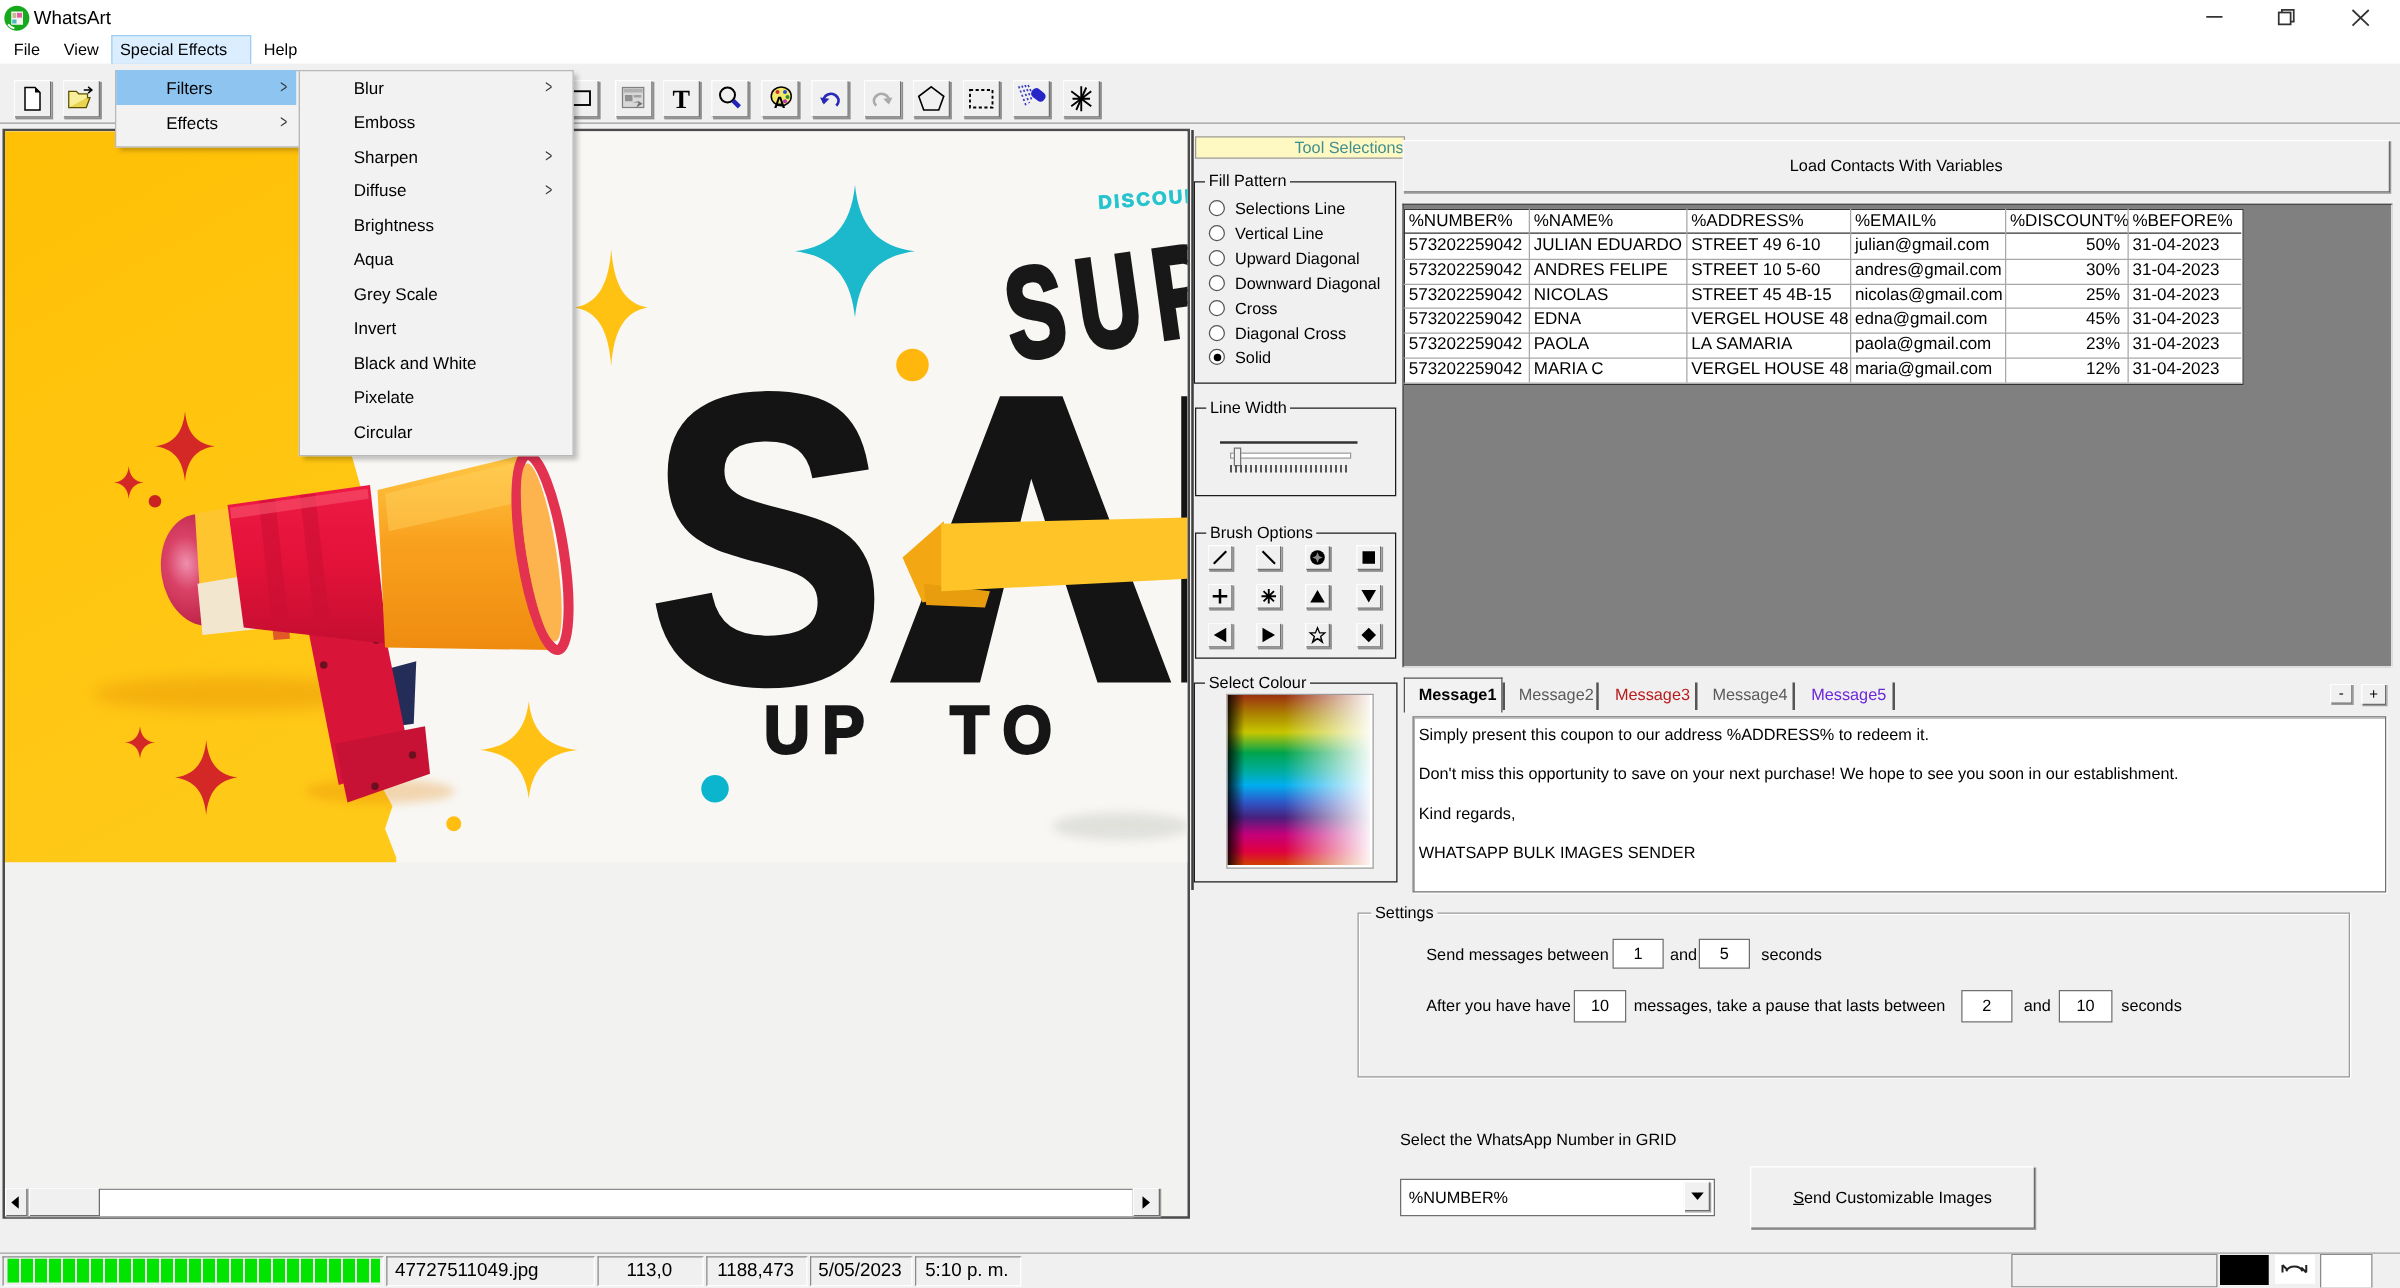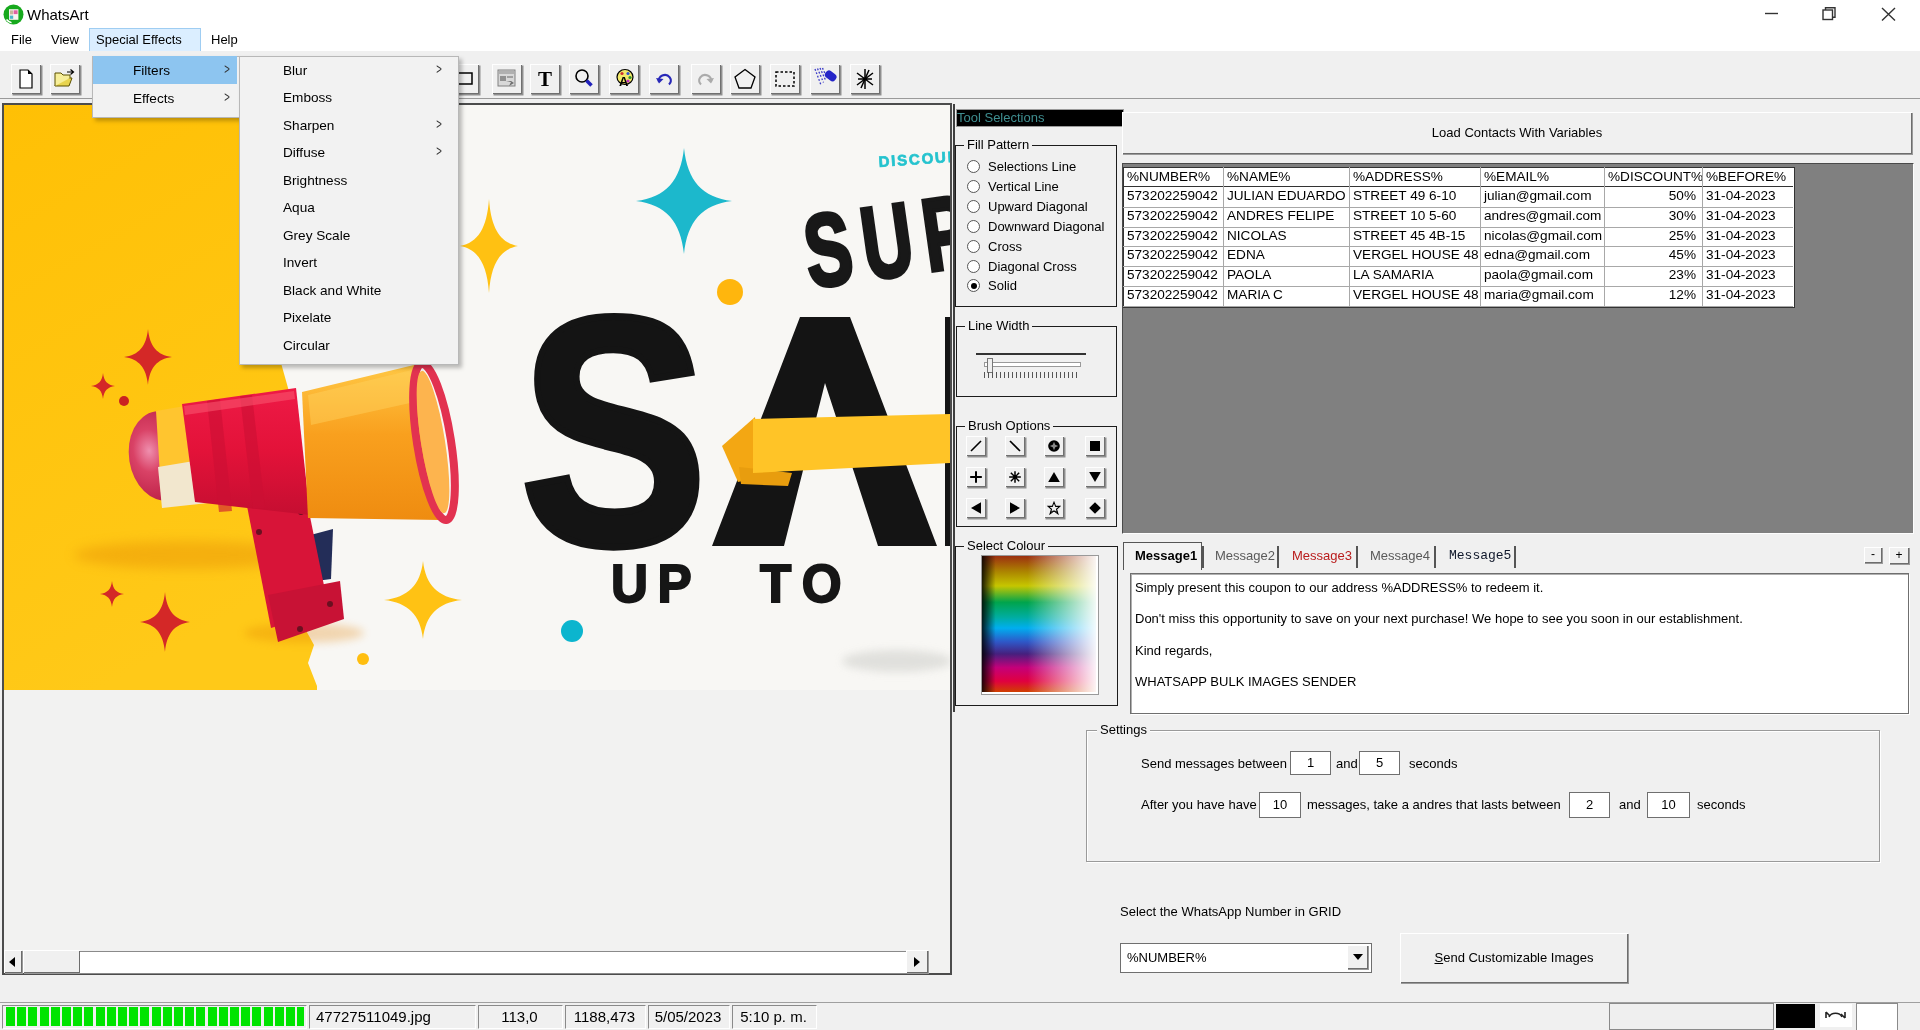--- a/index.html
+++ b/index.html
@@ -242,21 +242,21 @@
     <div class="abs" style="left:283px;top:172.5px;font-size:13.6px;">Brightness</div>
     <div class="abs" style="left:283px;top:200px;font-size:13.6px;">Aqua</div>
     <div class="abs" style="left:283px;top:227.5px;font-size:13.6px;">Grey Scale</div>
     <div class="abs" style="left:283px;top:255px;font-size:13.6px;">Invert</div>
     <div class="abs" style="left:283px;top:282.5px;font-size:13.6px;">Black and White</div>
     <div class="abs" style="left:283px;top:310px;font-size:13.6px;">Pixelate</div>
     <div class="abs" style="left:283px;top:337.5px;font-size:13.6px;">Circular</div>
   </div>
 
 <div class="abs" style="left:953px;top:104px;width:170px;height:608px;background:#f0f0f0;border-left:2px solid #3f3f3f;"></div>
-<div class="abs" style="left:956px;top:109px;width:166px;height:16px;background:#000000;border:1px solid #9a9a9a;text-align:left;color:#3f8e90;line-height:15px;">Tool Selections</div>
+<div class="abs" style="left:956px;top:109px;width:166px;height:16px;background:#fef9c3;border:1px solid #9a9a9a;text-align:right;color:#3f8e90;line-height:15px;">Tool Selections</div>
 
 <div class="abs gb" style="left:955px;top:145px;width:160px;height:160px;">
  <div class="gbt">Fill Pattern</div>
 </div>
 <div id="radios">
     <div class="abs" style="left:967px;top:160px;width:11px;height:11px;border-radius:50%;background:#fff;border:1px solid #555;"></div>
     <div class="abs" style="left:988px;top:159px;">Selections Line</div>
     <div class="abs" style="left:967px;top:179.9px;width:11px;height:11px;border-radius:50%;background:#fff;border:1px solid #555;"></div>
     <div class="abs" style="left:988px;top:178.9px;">Vertical Line</div>
     <div class="abs" style="left:967px;top:199.8px;width:11px;height:11px;border-radius:50%;background:#fff;border:1px solid #555;"></div>
@@ -440,21 +440,21 @@
     <div class="abs" style="left:1604px;top:167px;width:1px;height:139px;background:#a8a8a8;"></div>
     <div class="abs" style="left:1702px;top:167px;width:1px;height:139px;background:#a8a8a8;"></div>
   </div>
 
 <div id="tabs">
     <div class="abs" style="left:1123px;top:542px;width:77px;height:27px;background:#f2f2f2;border:1px solid #555;border-bottom:none;"></div>
     <div class="abs" style="left:1135px;top:548px;font-weight:bold;">Message1</div>
     <div class="abs" style="left:1215px;top:548px;color:#5a5a5a;">Message2</div>
     <div class="abs" style="left:1292px;top:548px;color:#b91c1c;">Message3</div>
     <div class="abs" style="left:1370px;top:548px;color:#5a5a5a;">Message4</div>
-    <div class="abs" style="left:1449px;top:548px;color:#0f172a;font-family:Liberation Mono, monospace;">Message5</div>
+    <div class="abs" style="left:1449px;top:548px;color:#6d28d9;">Message5</div>
     <div class="abs" style="left:1202px;top:546px;width:2px;height:22px;background:#555;"></div>
     <div class="abs" style="left:1277px;top:546px;width:2px;height:22px;background:#555;"></div>
     <div class="abs" style="left:1356px;top:546px;width:2px;height:22px;background:#555;"></div>
     <div class="abs" style="left:1434px;top:546px;width:2px;height:22px;background:#555;"></div>
     <div class="abs" style="left:1514px;top:546px;width:2px;height:22px;background:#555;"></div>
   </div>
 <div class="abs raised" style="left:1864px;top:547px;width:18px;height:16px;text-align:center;line-height:14px;font-size:12px;">-</div>
 <div class="abs raised" style="left:1889px;top:547px;width:20px;height:17px;text-align:center;line-height:16px;font-size:12px;">+</div>
 
 <div class="abs" style="left:1130px;top:573px;width:777px;height:139px;background:#ffffff;border:1px solid #6f6f6f;box-shadow:1px 1px 0 #fff,inset 1px 1px 0 #b0b0b0;"></div>
@@ -468,21 +468,21 @@
 <div class="abs" style="left:1086px;top:730px;width:792px;height:130px;border:1px solid #9a9a9a;box-shadow:inset 1px 1px 0 #fff, 1px 1px 0 #fff;">
  <div class="gbt" style="left:10px;">Settings</div>
 </div>
 <div class="abs" style="left:1141px;top:756px;">Send messages between</div>
 <div class="abs sunken" style="left:1290px;top:751px;width:39px;height:22px;text-align:center;line-height:22px;">1</div>
 <div class="abs" style="left:1336px;top:756px;">and</div>
 <div class="abs sunken" style="left:1359px;top:751px;width:39px;height:22px;text-align:center;line-height:22px;">5</div>
 <div class="abs" style="left:1409px;top:756px;">seconds</div>
 <div class="abs" style="left:1141px;top:797px;">After you have have</div>
 <div class="abs sunken" style="left:1259px;top:792px;width:40px;height:24px;text-align:center;line-height:24px;">10</div>
-<div class="abs" style="left:1307px;top:797px;">messages, take a andres that lasts between</div>
+<div class="abs" style="left:1307px;top:797px;">messages, take a pause that lasts between</div>
 <div class="abs sunken" style="left:1569px;top:792px;width:39px;height:24px;text-align:center;line-height:24px;">2</div>
 <div class="abs" style="left:1619px;top:797px;">and</div>
 <div class="abs sunken" style="left:1647px;top:792px;width:41px;height:24px;text-align:center;line-height:24px;">10</div>
 <div class="abs" style="left:1697px;top:797px;">seconds</div>
 
 <div class="abs" style="left:1120px;top:904px;">Select the WhatsApp Number in GRID</div>
 <div class="abs" style="left:1120px;top:943px;width:250px;height:28px;background:#fff;border:1px solid #6f6f6f;"></div>
 <div class="abs" style="left:1127px;top:950px;">%NUMBER%</div>
 <div class="abs raised" style="left:1347px;top:945px;width:21px;height:24px;"></div>
 <div class="abs" style="left:1353px;top:954px;width:0;height:0;border:5px solid transparent;border-top:6px solid #000;border-bottom:none;"></div>

